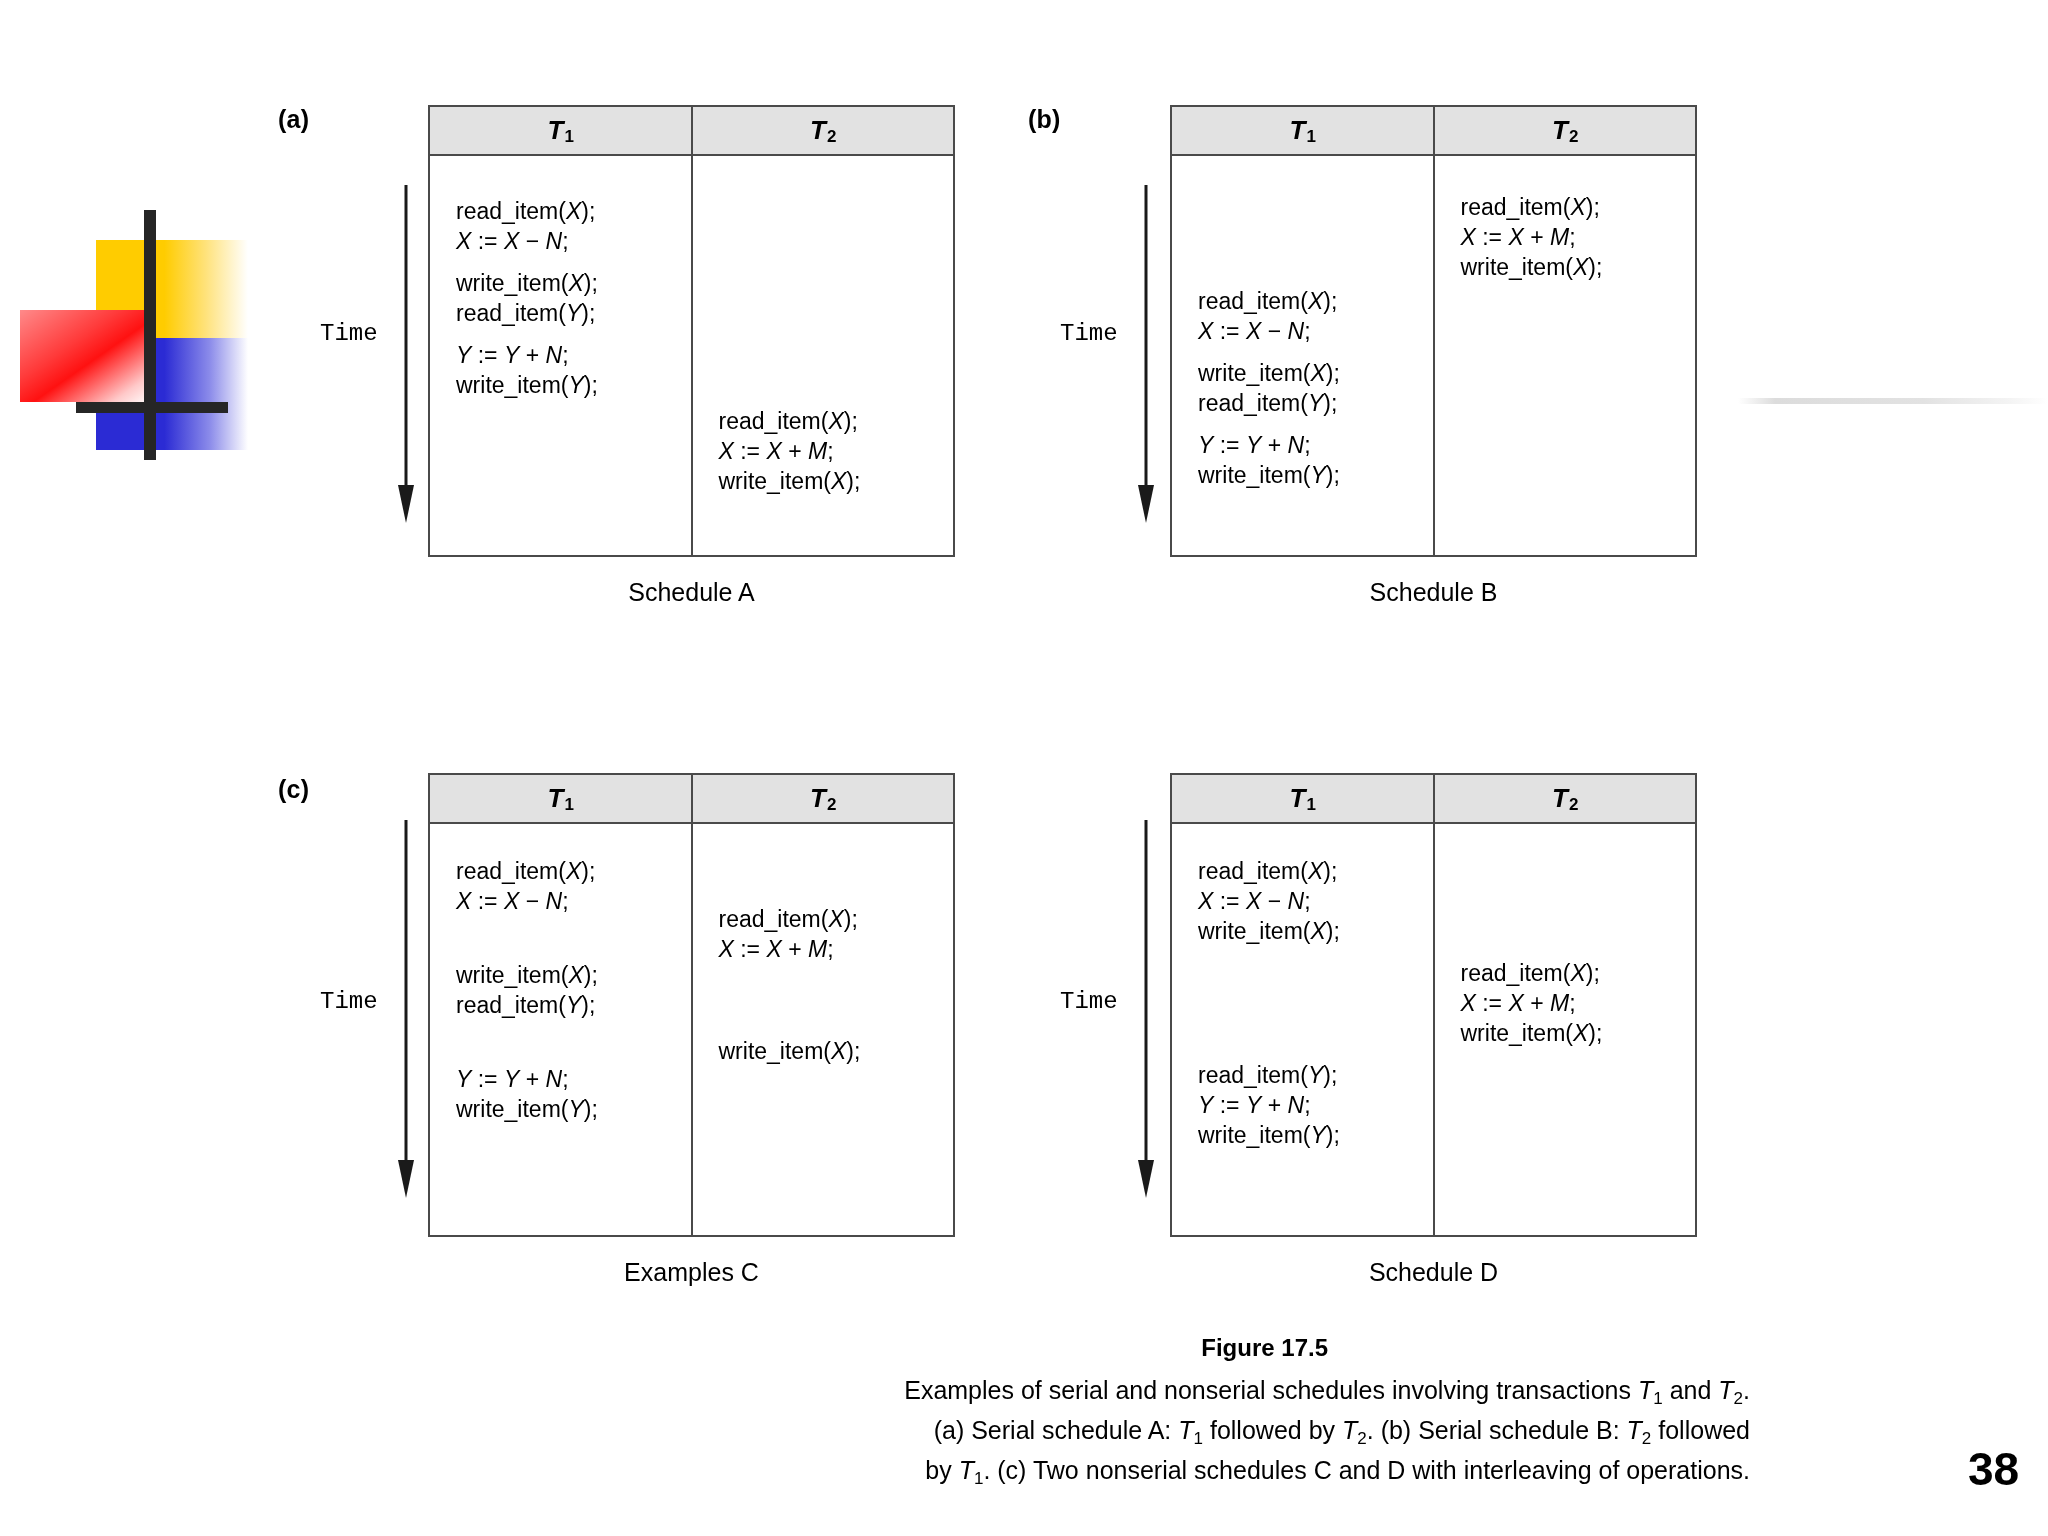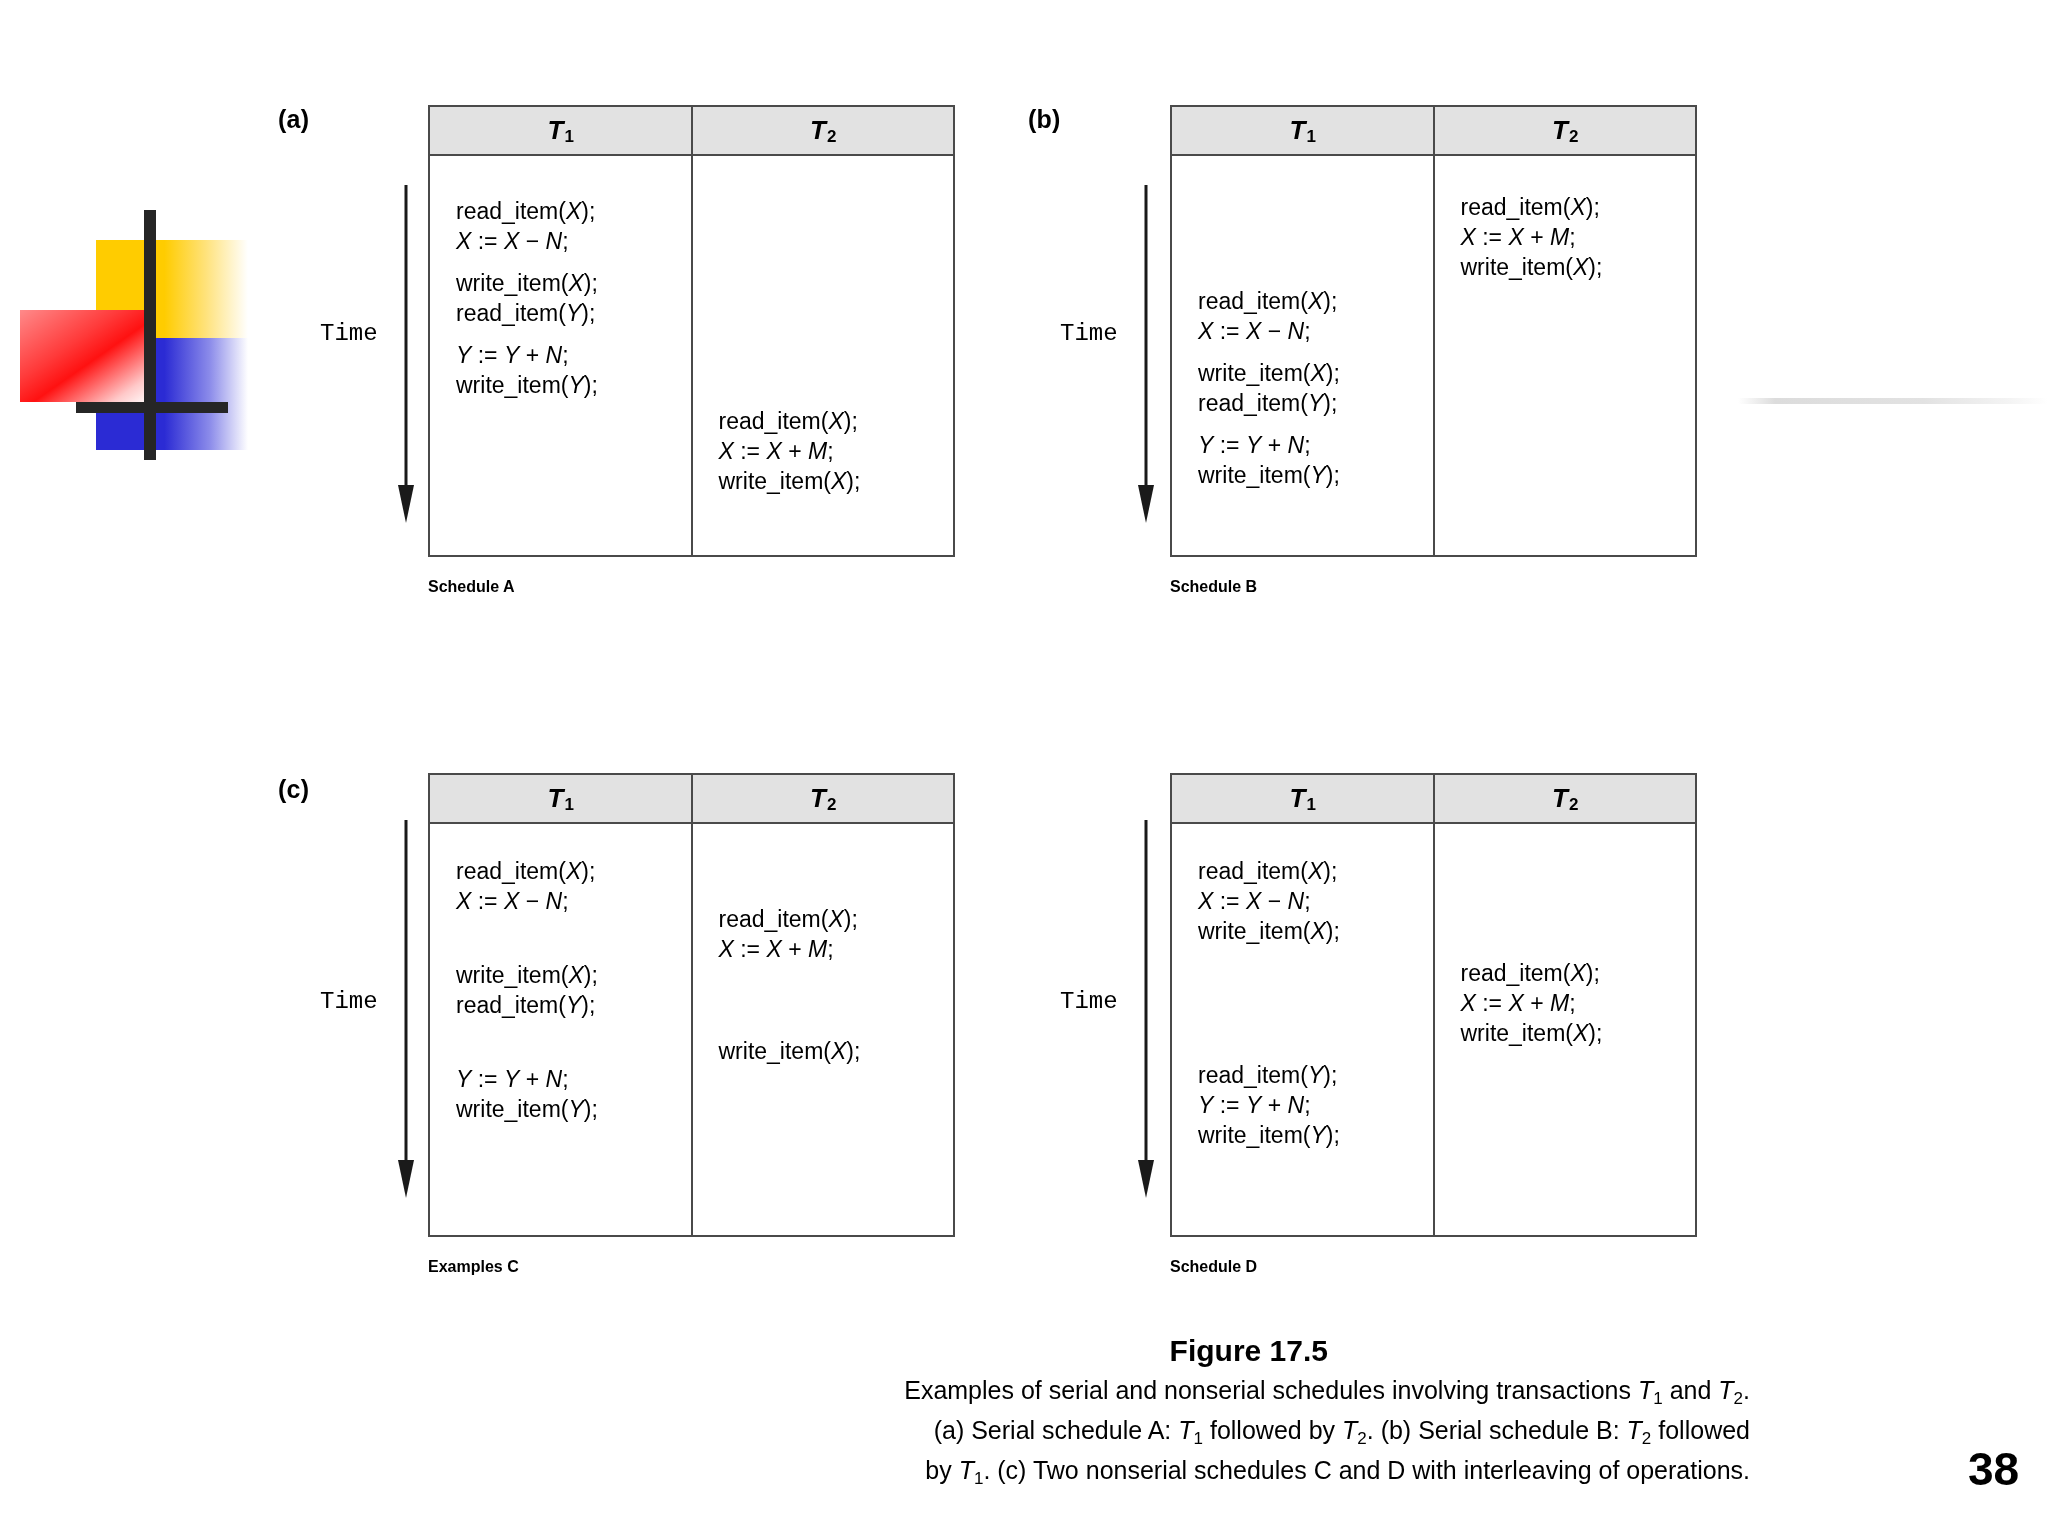--- a/index.html
+++ b/index.html
@@ -130,33 +130,33 @@
   .ops {
     position: absolute;
     left: 26px;
     font-size: 23px;
     line-height: 30px;
     white-space: nowrap;
   }
   .ops .it { font-style: italic; }
   .sched-caption {
     position: absolute;
-    font-weight: bold;
-    font-size: 16px;
-    text-align: left;
+    font-weight: normal;
+    font-size: 25px;
+    text-align: center;
     white-space: nowrap;
   }
 
   
   .fig-title {
     position: absolute;
     right: 720px;
     top: 1334px;
     font-weight: bold;
-    font-size: 30px;
+    font-size: 24px;
     white-space: nowrap;
     text-align: right;
   }
   .fig-caption {
     position: absolute;
     left: 740px;
     top: 1372px;
     width: 1010px;
     font-size: 25px;
     line-height: 36px;

